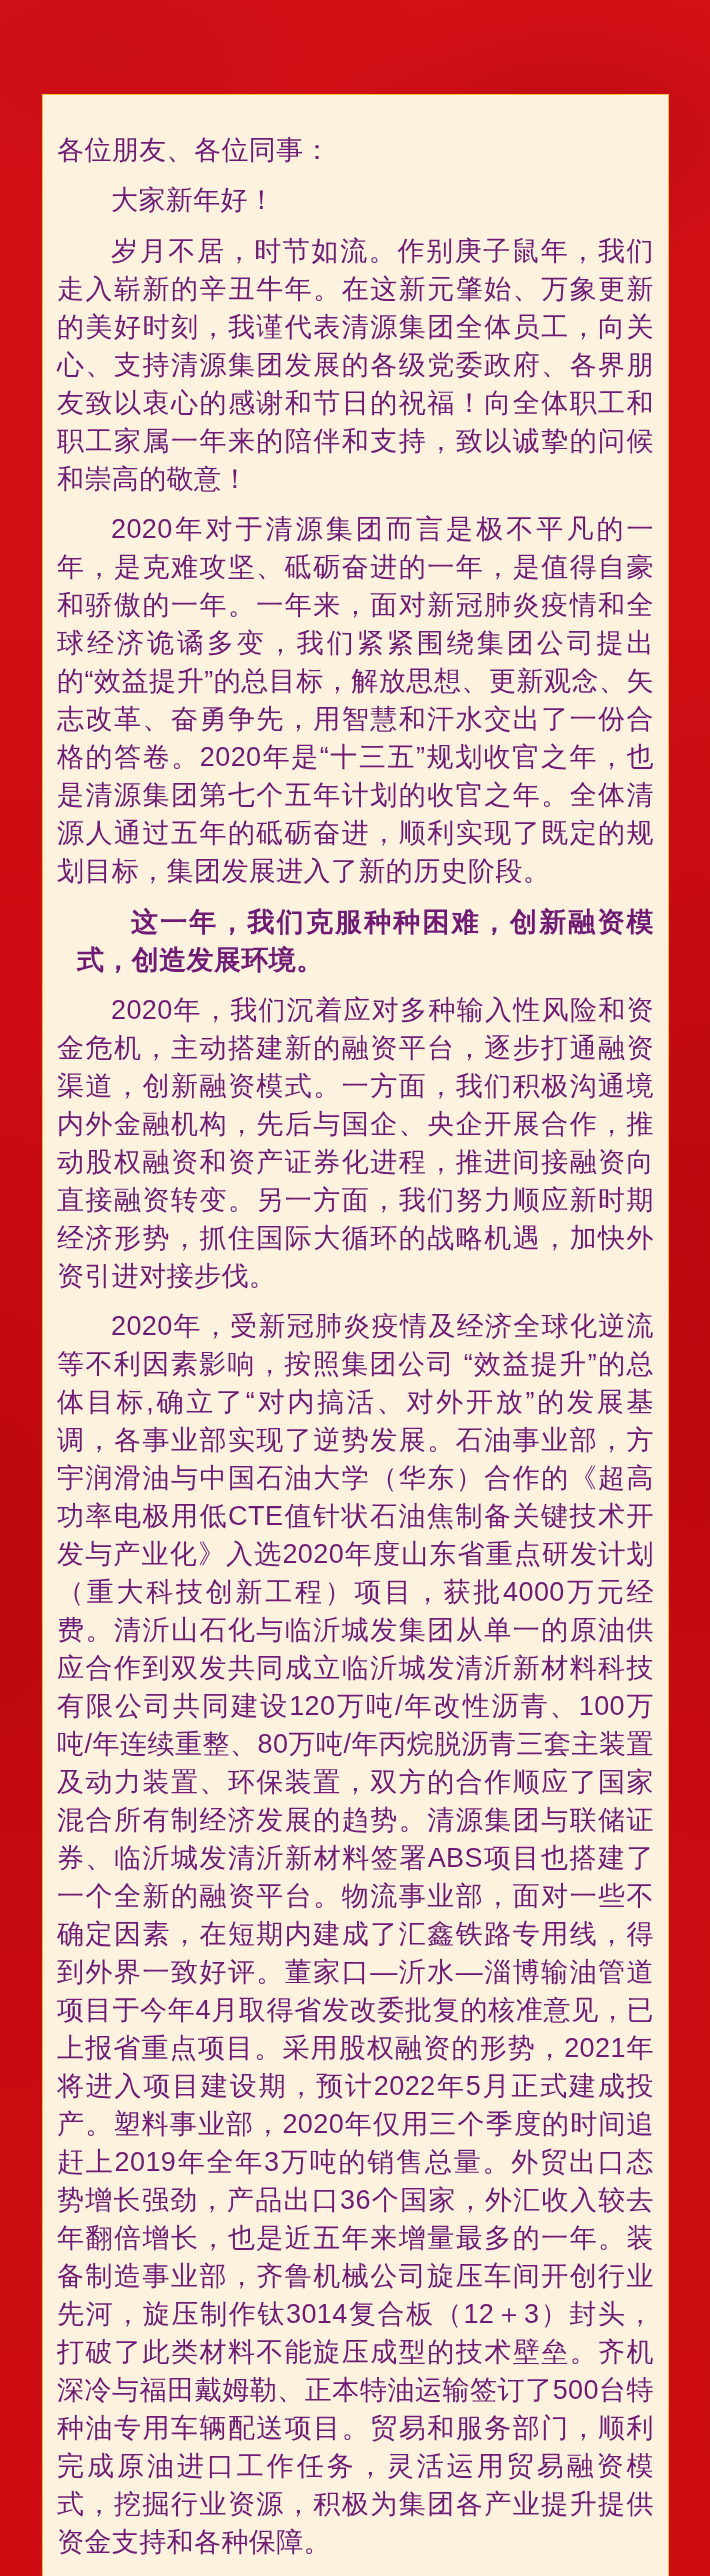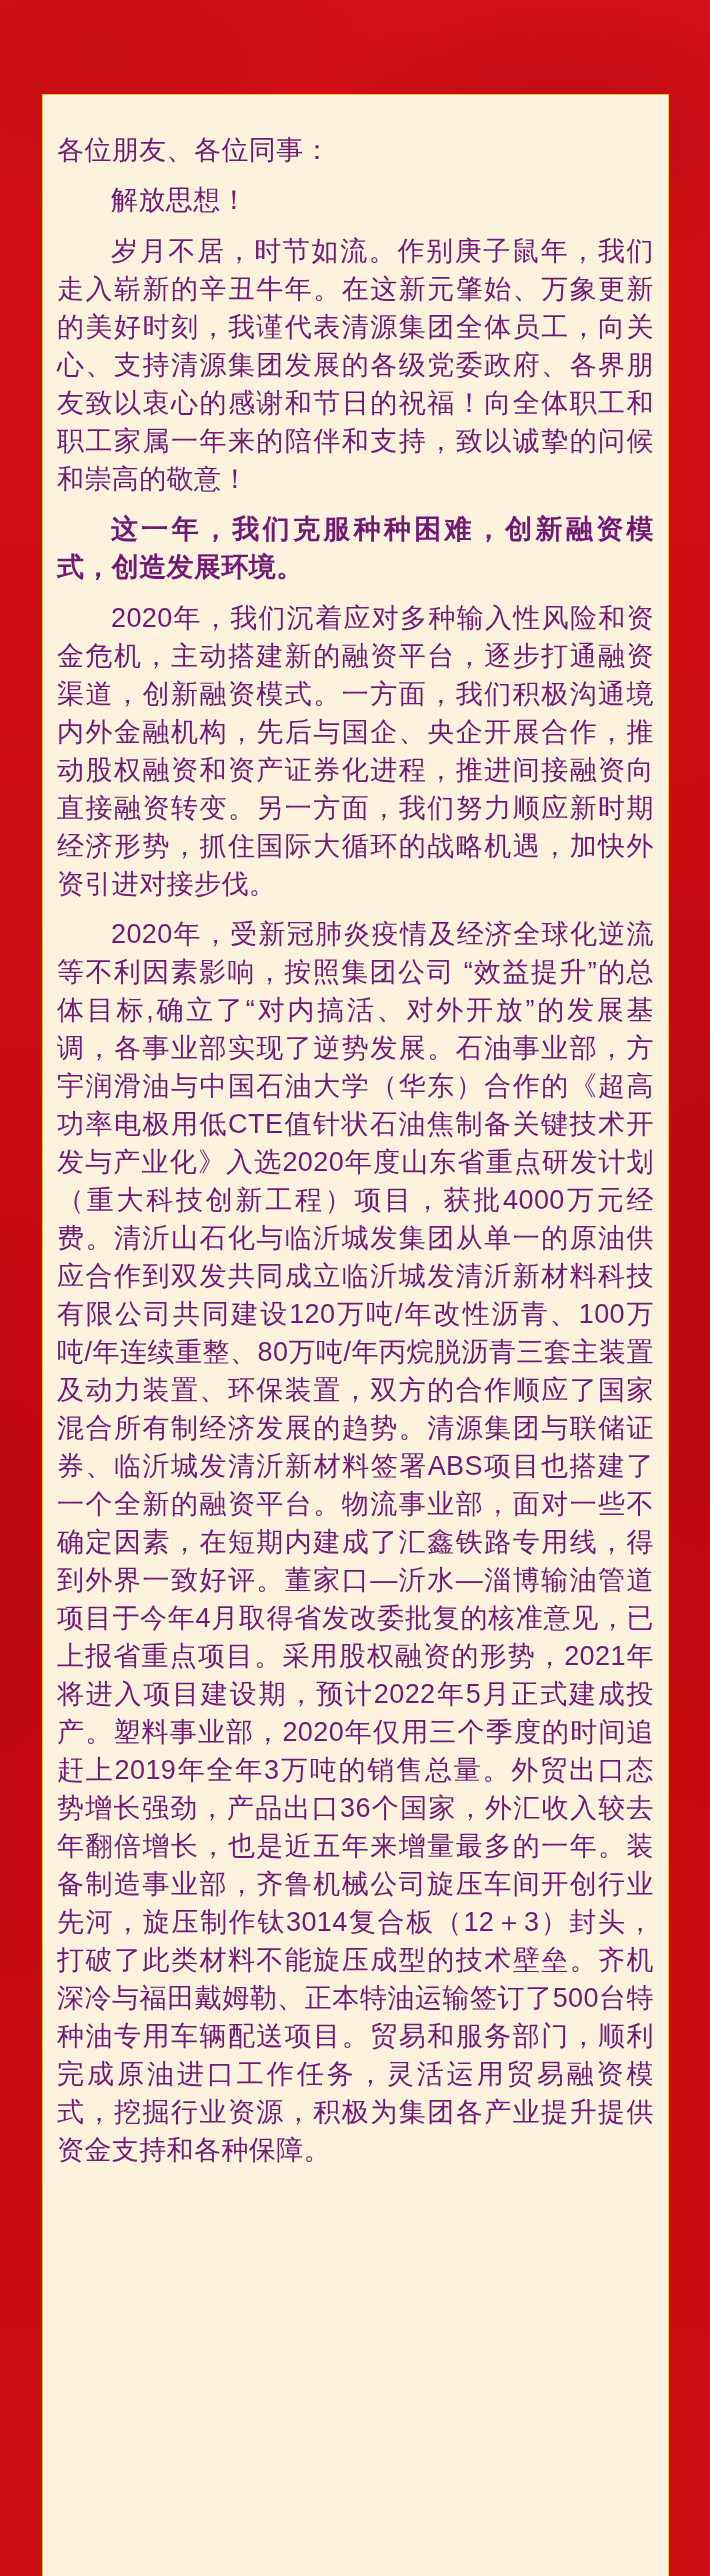--- a/index.html
+++ b/index.html
@@ -43,37 +43,39 @@
     color: #701a75;
     text-align: justify;
     letter-spacing: 0.4px;
     word-break: break-all;
   }
   .letter-card p.indent {
     text-indent: 2em;
   }
   .letter-card p.bold {
     font-weight: 700;
+    margin-left: 20px;
   }
   .letter-card p:last-child {
     margin-bottom: 0;
   }
 </style>
 </head>
 <body>
 
 <div class="poster-bg"></div>
 
 <div class="letter-card">
   <p>各位朋友、各位同事：</p>
 
-  <p class="indent">解放思想！</p>
+  <p class="indent">大家新年好！</p>
 
   <p class="indent">岁月不居，时节如流。作别庚子鼠年，我们走入崭新的辛丑牛年。在这新元肇始、万象更新的美好时刻，我谨代表清源集团全体员工，向关心、支持清源集团发展的各级党委政府、各界朋友致以衷心的感谢和节日的祝福！向全体职工和职工家属一年来的陪伴和支持，致以诚挚的问候和崇高的敬意！</p>
 
+  <p class="indent">2020年对于清源集团而言是极不平凡的一年，是克难攻坚、砥砺奋进的一年，是值得自豪和骄傲的一年。一年来，面对新冠肺炎疫情和全球经济诡谲多变，我们紧紧围绕集团公司提出的“效益提升”的总目标，解放思想、更新观念、矢志改革、奋勇争先，用智慧和汗水交出了一份合格的答卷。2020年是“十三五”规划收官之年，也是清源集团第七个五年计划的收官之年。全体清源人通过五年的砥砺奋进，顺利实现了既定的规划目标，集团发展进入了新的历史阶段。</p>
 
   <p class="indent bold">这一年，我们克服种种困难，创新融资模式，创造发展环境。</p>
 
   <p class="indent">2020年，我们沉着应对多种输入性风险和资金危机，主动搭建新的融资平台，逐步打通融资渠道，创新融资模式。一方面，我们积极沟通境内外金融机构，先后与国企、央企开展合作，推动股权融资和资产证券化进程，推进间接融资向直接融资转变。另一方面，我们努力顺应新时期经济形势，抓住国际大循环的战略机遇，加快外资引进对接步伐。</p>
 
 
   <p class="indent">2020年，受新冠肺炎疫情及经济全球化逆流等不利因素影响，按照集团公司 “效益提升”的总体目标,确立了“对内搞活、对外开放”的发展基调，各事业部实现了逆势发展。石油事业部，方宇润滑油与中国石油大学（华东）合作的《超高功率电极用低CTE值针状石油焦制备关键技术开发与产业化》入选2020年度山东省重点研发计划（重大科技创新工程）项目，获批4000万元经费。清沂山石化与临沂城发集团从单一的原油供应合作到双发共同成立临沂城发清沂新材料科技有限公司共同建设120万吨/年改性沥青、100万吨/年连续重整、80万吨/年丙烷脱沥青三套主装置及动力装置、环保装置，双方的合作顺应了国家混合所有制经济发展的趋势。清源集团与联储证券、临沂城发清沂新材料签署ABS项目也搭建了一个全新的融资平台。物流事业部，面对一些不确定因素，在短期内建成了汇鑫铁路专用线，得到外界一致好评。董家口—沂水—淄博输油管道项目于今年4月取得省发改委批复的核准意见，已上报省重点项目。采用股权融资的形势，2021年将进入项目建设期，预计2022年5月正式建成投产。塑料事业部，2020年仅用三个季度的时间追赶上2019年全年3万吨的销售总量。外贸出口态势增长强劲，产品出口36个国家，外汇收入较去年翻倍增长，也是近五年来增量最多的一年。装备制造事业部，齐鲁机械公司旋压车间开创行业先河，旋压制作钛3014复合板（12＋3）封头，打破了此类材料不能旋压成型的技术壁垒。齐机深冷与福田戴姆勒、正本特油运输签订了500台特种油专用车辆配送项目。贸易和服务部门，顺利完成原油进口工作任务，灵活运用贸易融资模式，挖掘行业资源，积极为集团各产业提升提供资金支持和各种保障。</p>
 </div>
 
 

